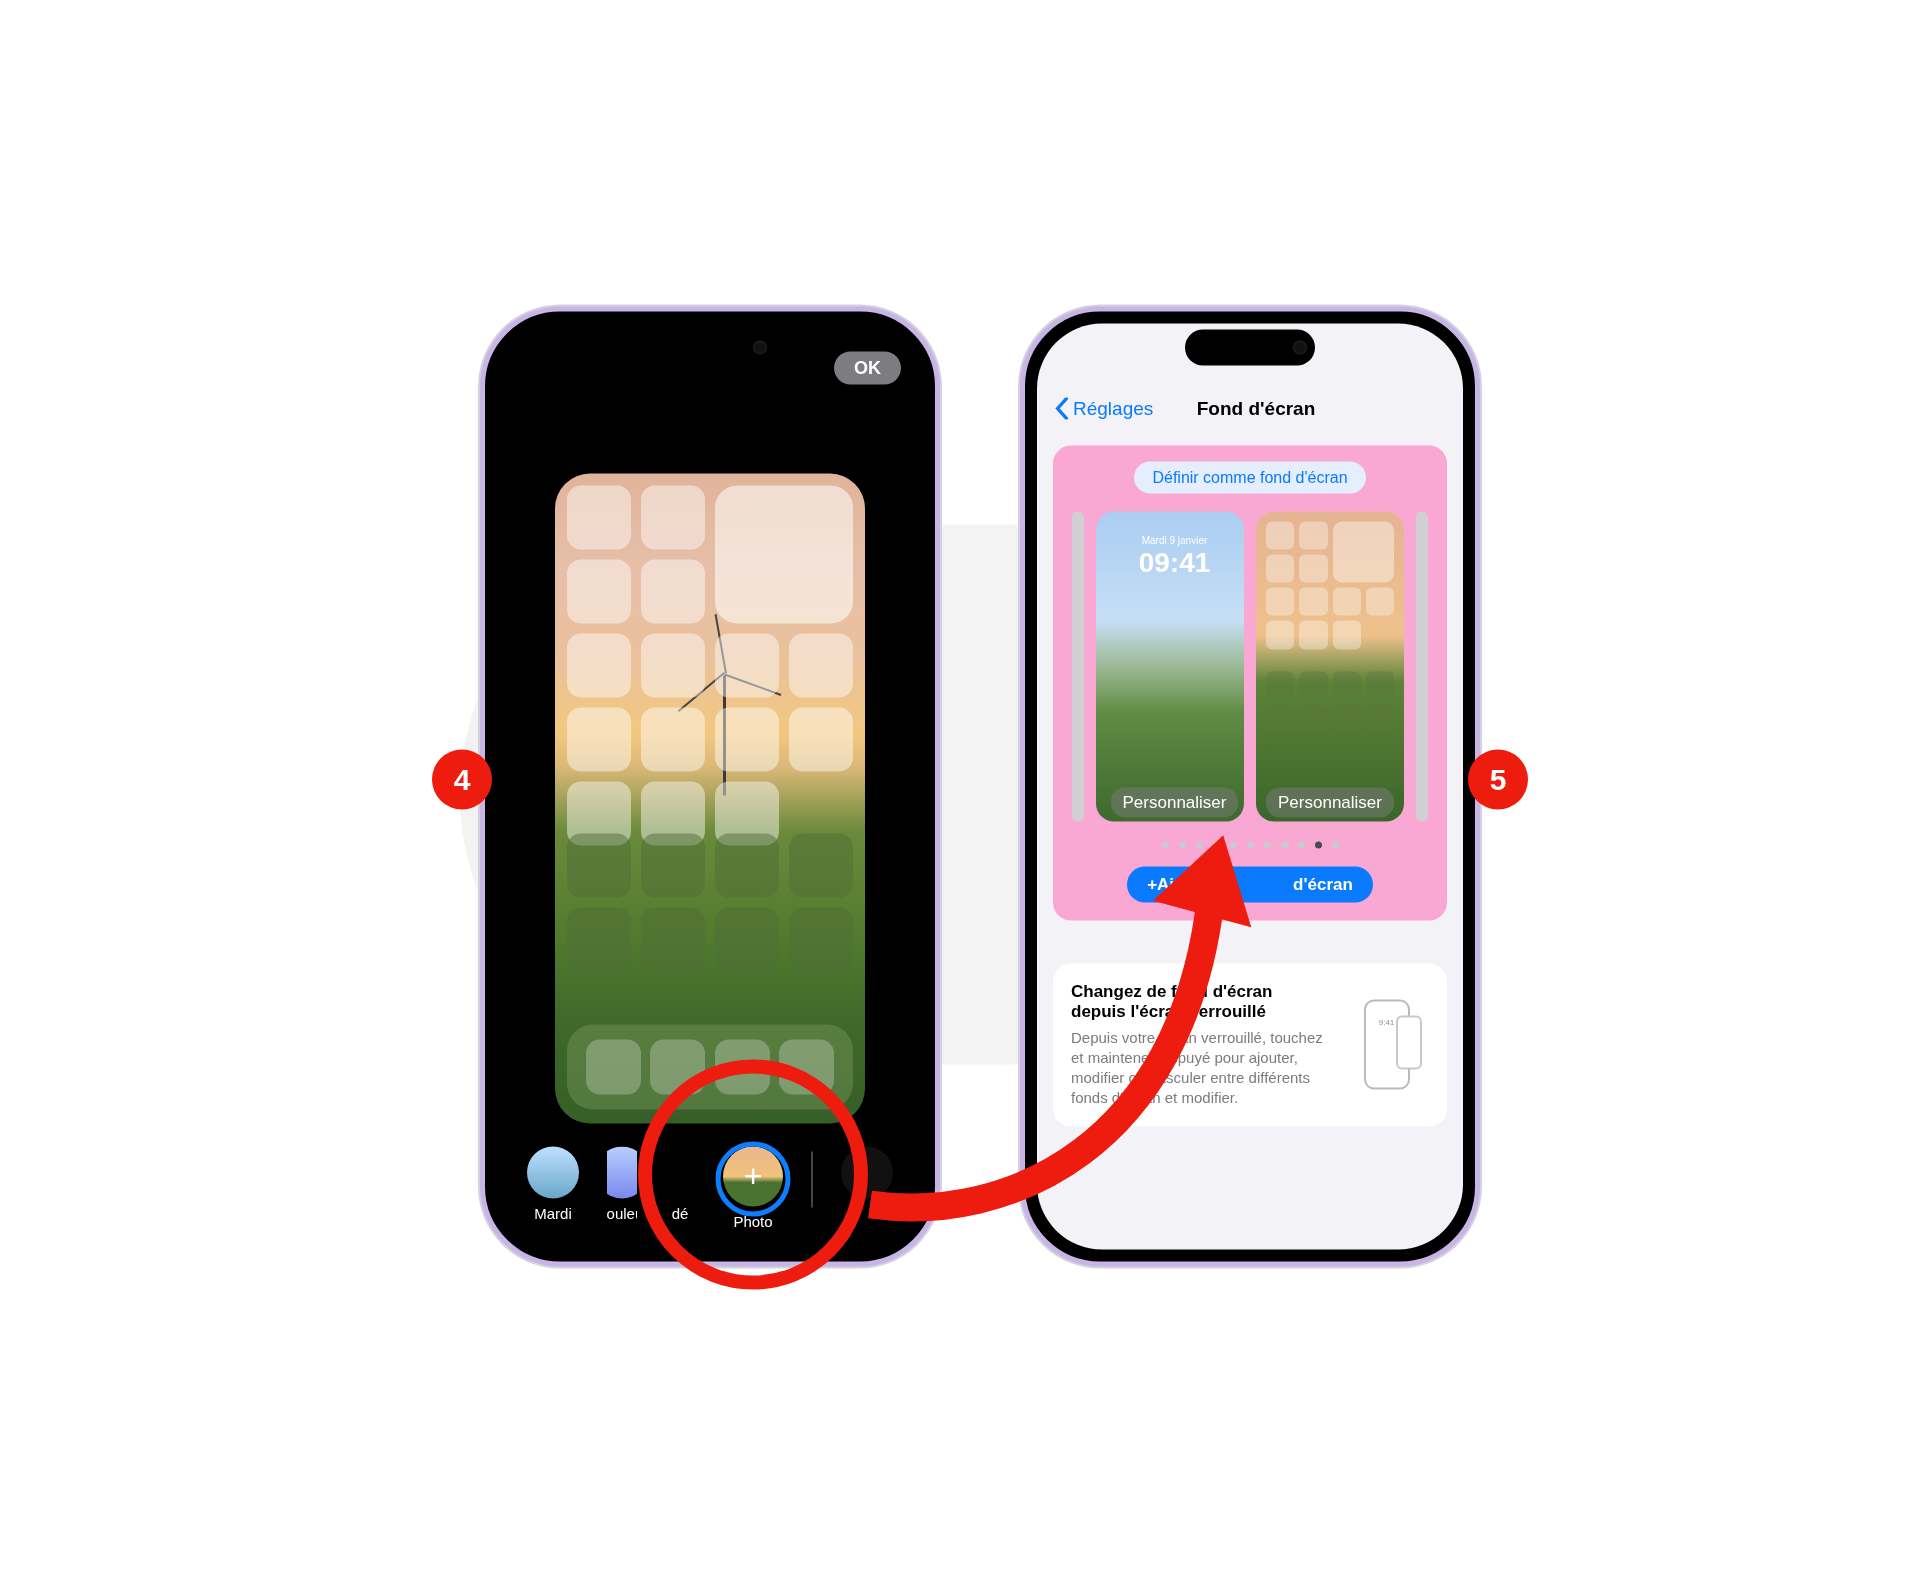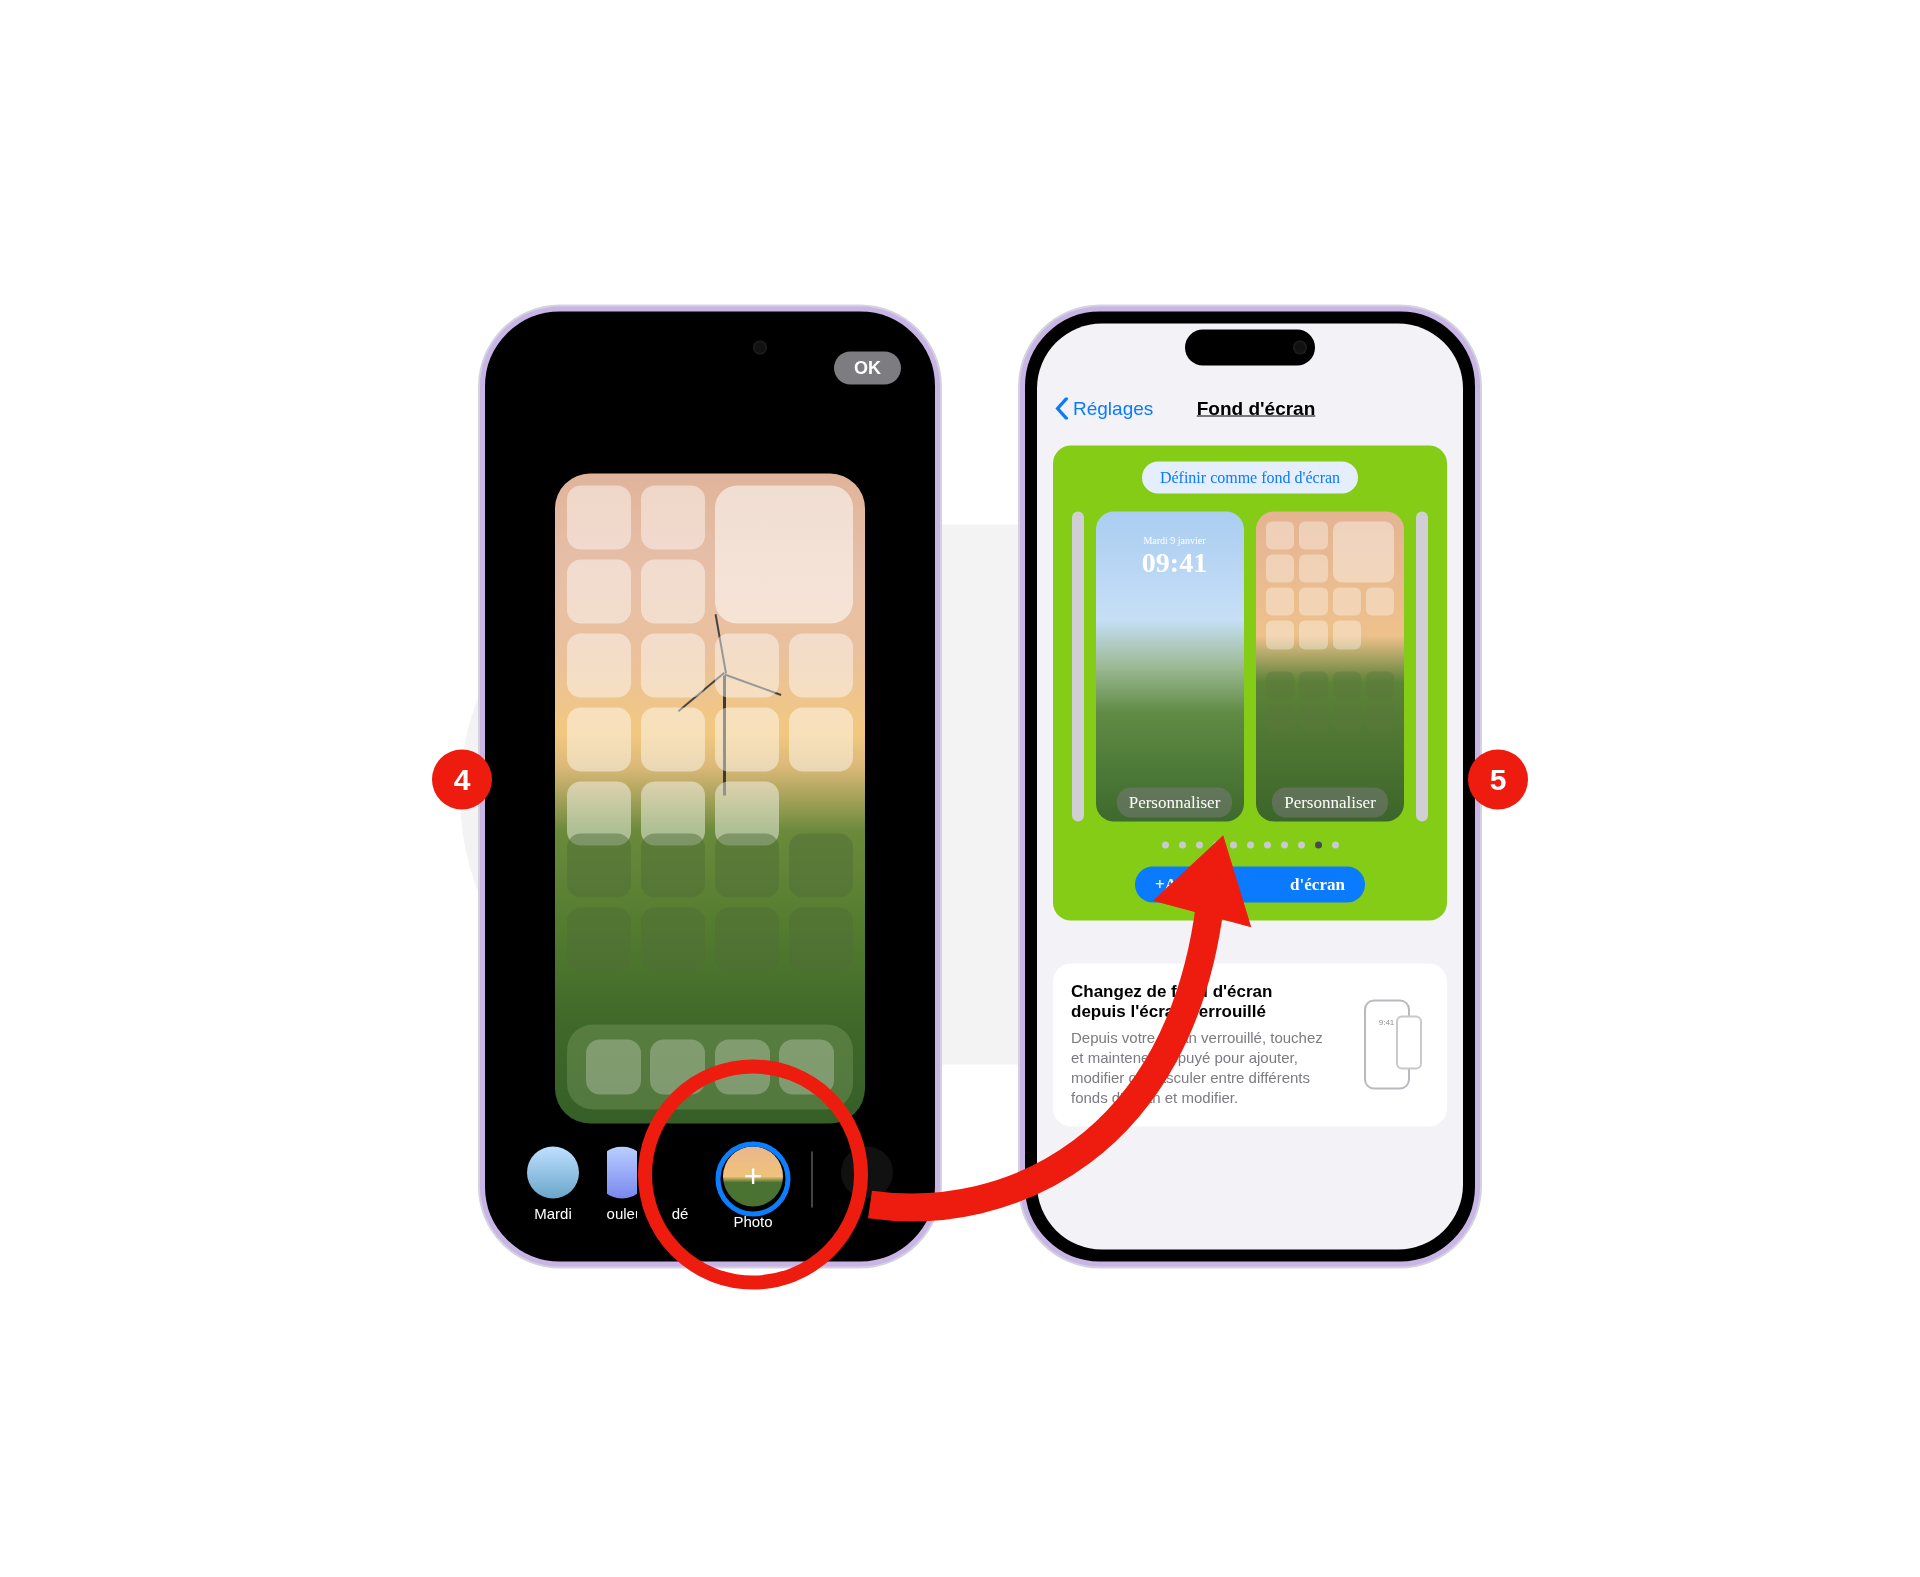--- a/index.html
+++ b/index.html
@@ -204,34 +204,33 @@
     z-index:35;
   }
   .st-right { display:flex; align-items:center; gap:6px; }
   .signal, .wifi { font-size:16px; }
   .batt {
     background:#000; color:#fff; border-radius:8px;
     font-size:12px; padding:2px 5px; font-weight:800;
   }
   .nav {
     position:absolute; top:60px; left:0; right:0; height:50px;
-    display:flex; align-items:center; justify-content:center;text-decoration:underline;
+    display:flex; align-items:center; justify-content:center;
   }
   .nav .back {
     position:absolute; left:18px; display:flex; align-items:center; gap:4px;
     color:#0a7aff; font-size:19px;
   }
   .nav .back svg { width:14px; height:22px; }
   .nav .title { font-weight:700; font-size:19px;margin-left:12px; }
 
   .card {
     position:absolute; top:122px; left:16px; right:16px;
-    background:#84cc16; border-radius:18px;
+    background:#f9a8d4; border-radius:18px;
     padding: 16px 10px 18px 10px;
-    font-family: Liberation Serif, serif;
   }
   .pill {
     display:block; margin:0 auto;
     background:#e5eefc; color:#0a7aff;
     padding:7px 18px; border-radius:18px;
     font-size:16px; font-weight:500; width:fit-content;
   }
   .pair-row {
     display:flex; gap:12px; margin-top:18px;
     position:relative; justify-content:center;

